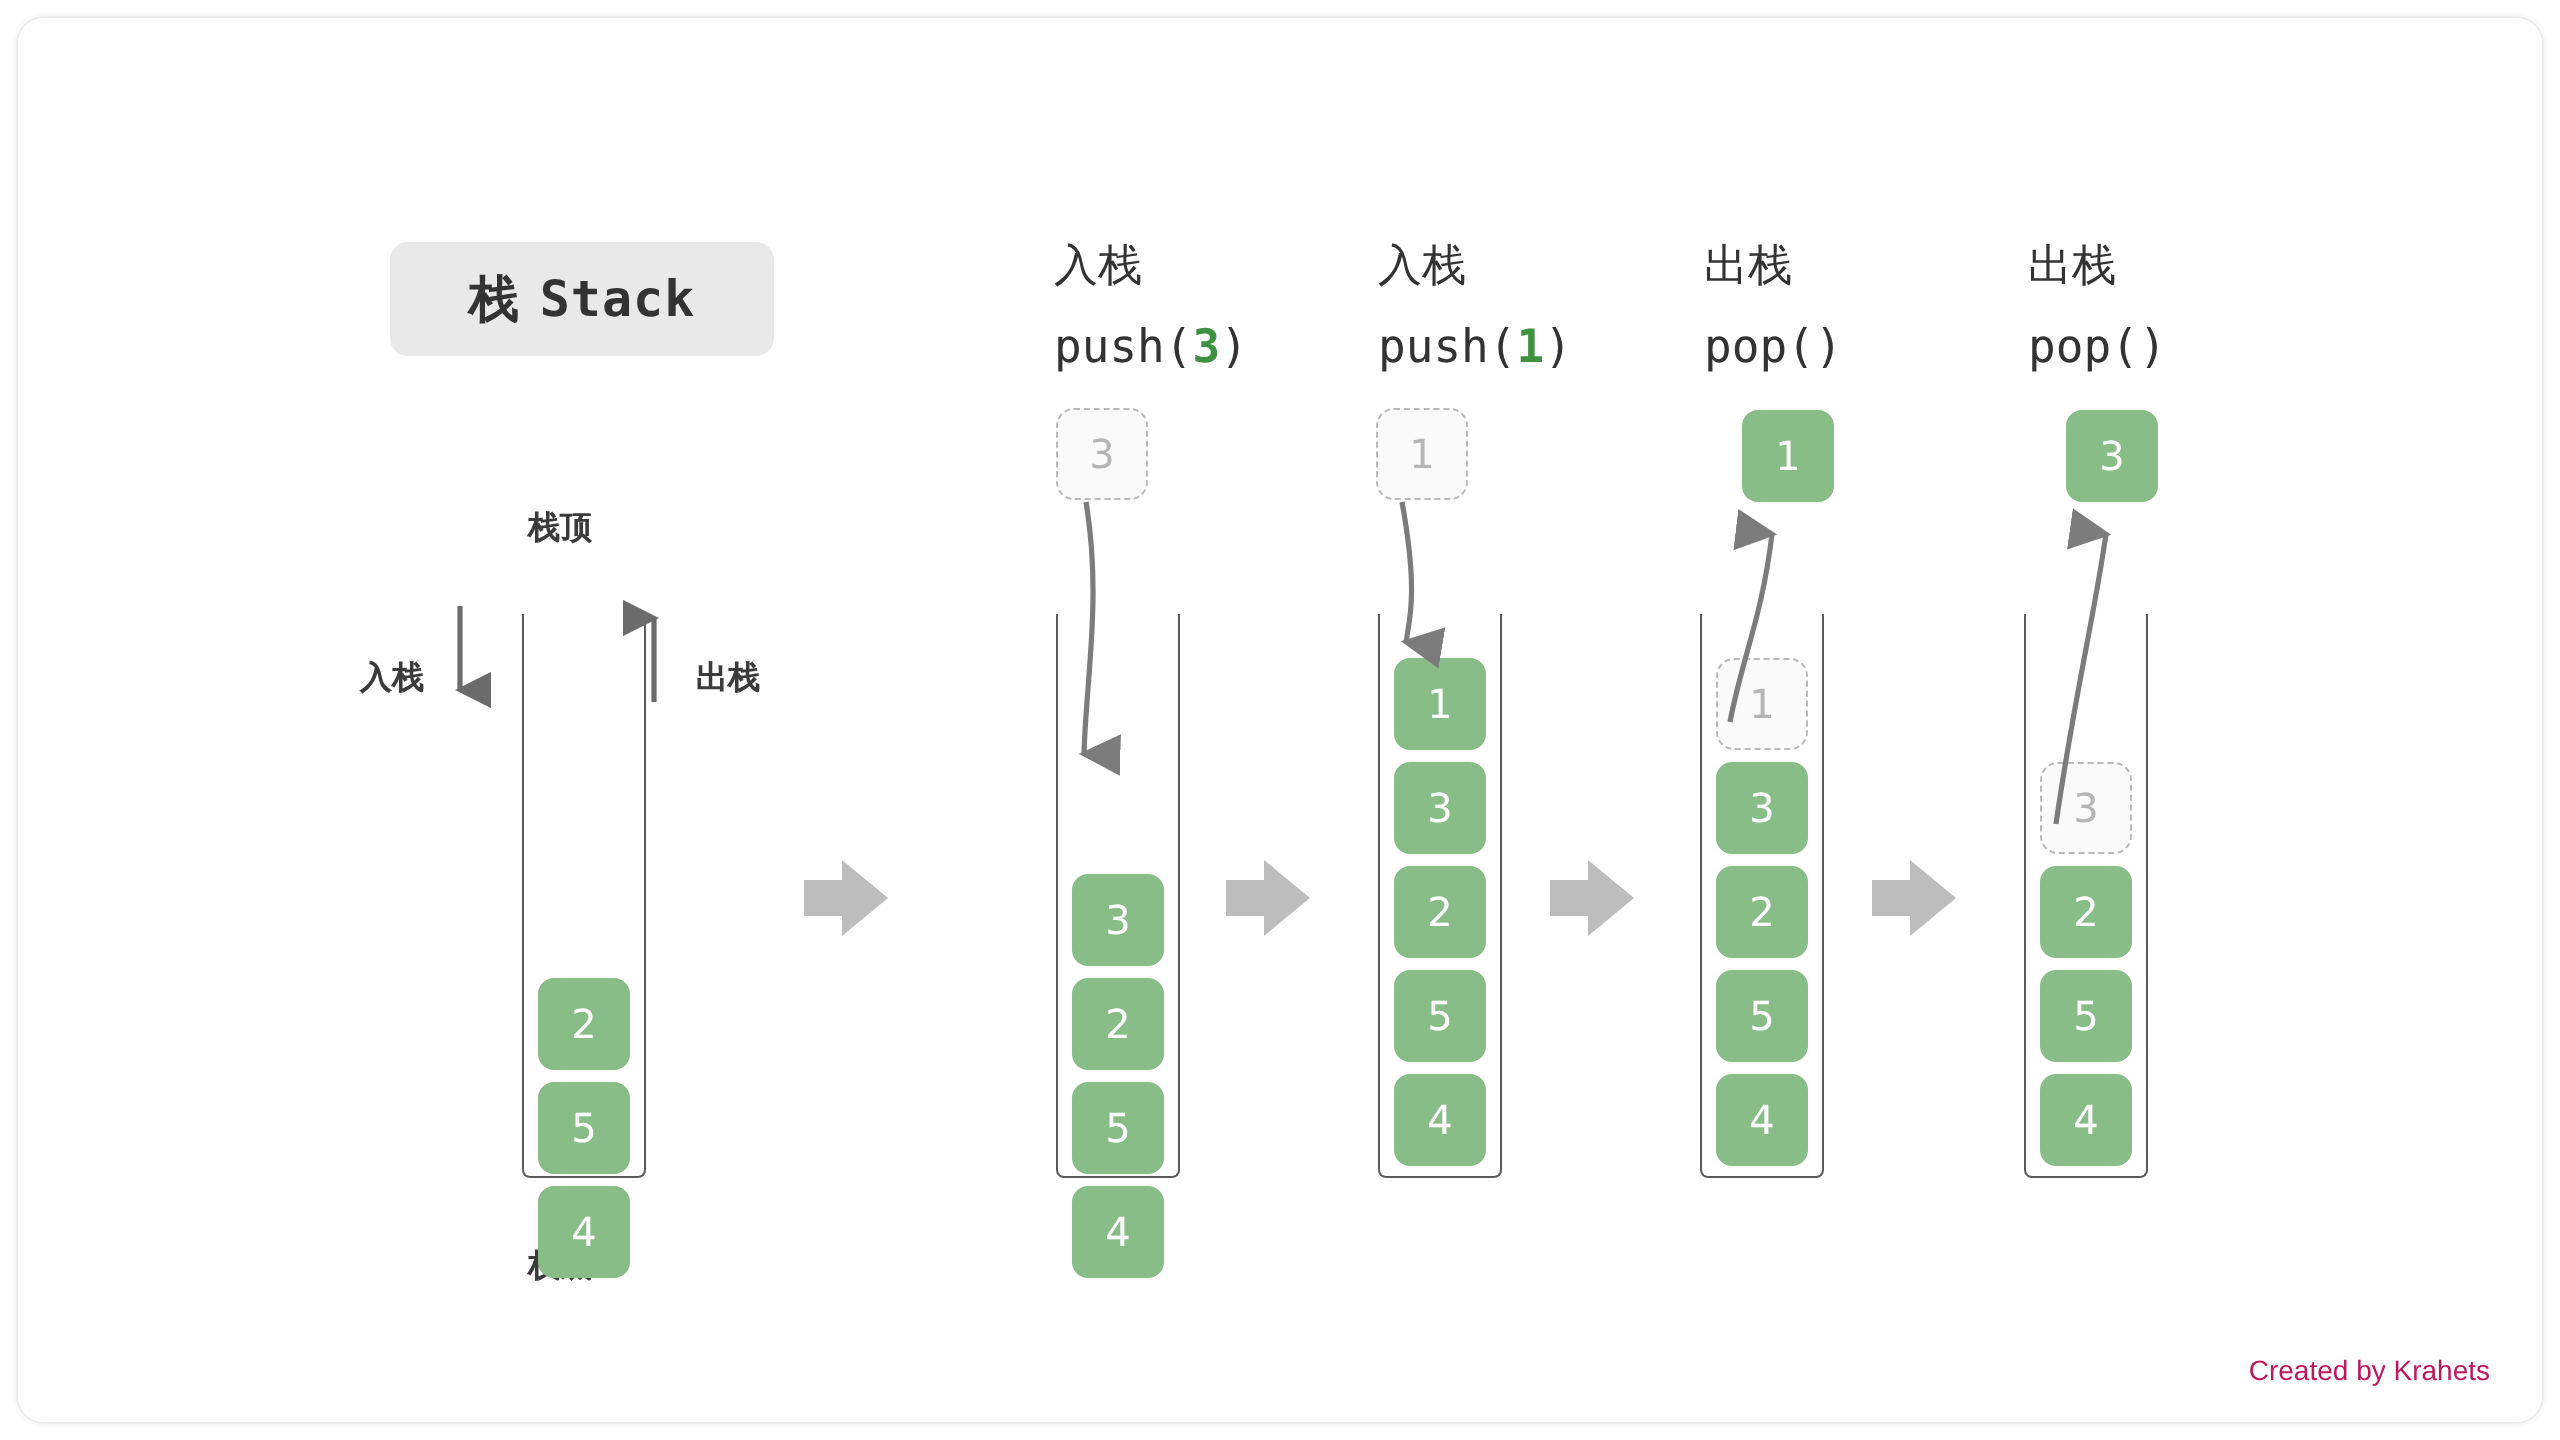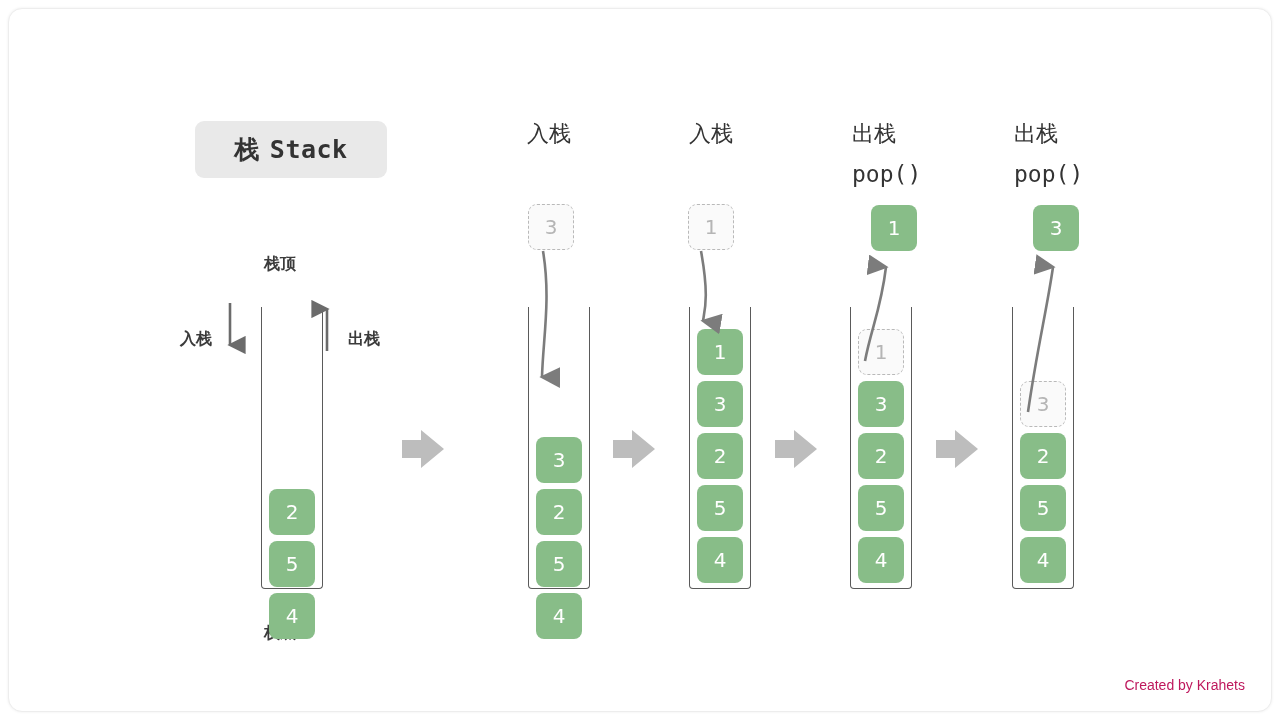--- a/index.html
+++ b/index.html
@@ -92,32 +92,34 @@
 
   <div class="stack" id="stack0" style="left:252px;top:298px;">
     <div class="wall" style="height:282px;"></div>
     <div class="cell" style="top:182px;">2</div>
     <div class="cell" style="top:234px;">5</div>
     <div class="cell" style="top:286px;">4</div>
   </div>
 
   <div class="colhead" style="left:518px;top:105px;">
     <div class="cn">入栈</div>
+    <div class="code"><span>push(</span><span class="arg">3</span><span>)</span></div>
   </div>
   <div class="ghost" style="left:519px;top:195px;">3</div>
   <div class="stack" style="left:519px;top:298px;">
     <div class="wall" style="height:282px;"></div>
     <div class="cell" style="top:130px;">3</div>
     <div class="cell" style="top:182px;">2</div>
     <div class="cell" style="top:234px;">5</div>
     <div class="cell" style="top:286px;">4</div>
   </div>
 
   <div class="colhead" style="left:680px;top:105px;">
     <div class="cn">入栈</div>
+    <div class="code"><span>push(</span><span class="arg">1</span><span>)</span></div>
   </div>
   <div class="ghost" style="left:679px;top:195px;">1</div>
   <div class="stack" style="left:680px;top:298px;">
     <div class="wall" style="height:282px;"></div>
     <div class="cell" style="top:22px;">1</div>
     <div class="cell" style="top:74px;">3</div>
     <div class="cell" style="top:126px;">2</div>
     <div class="cell" style="top:178px;">5</div>
     <div class="cell" style="top:230px;">4</div>
   </div>

